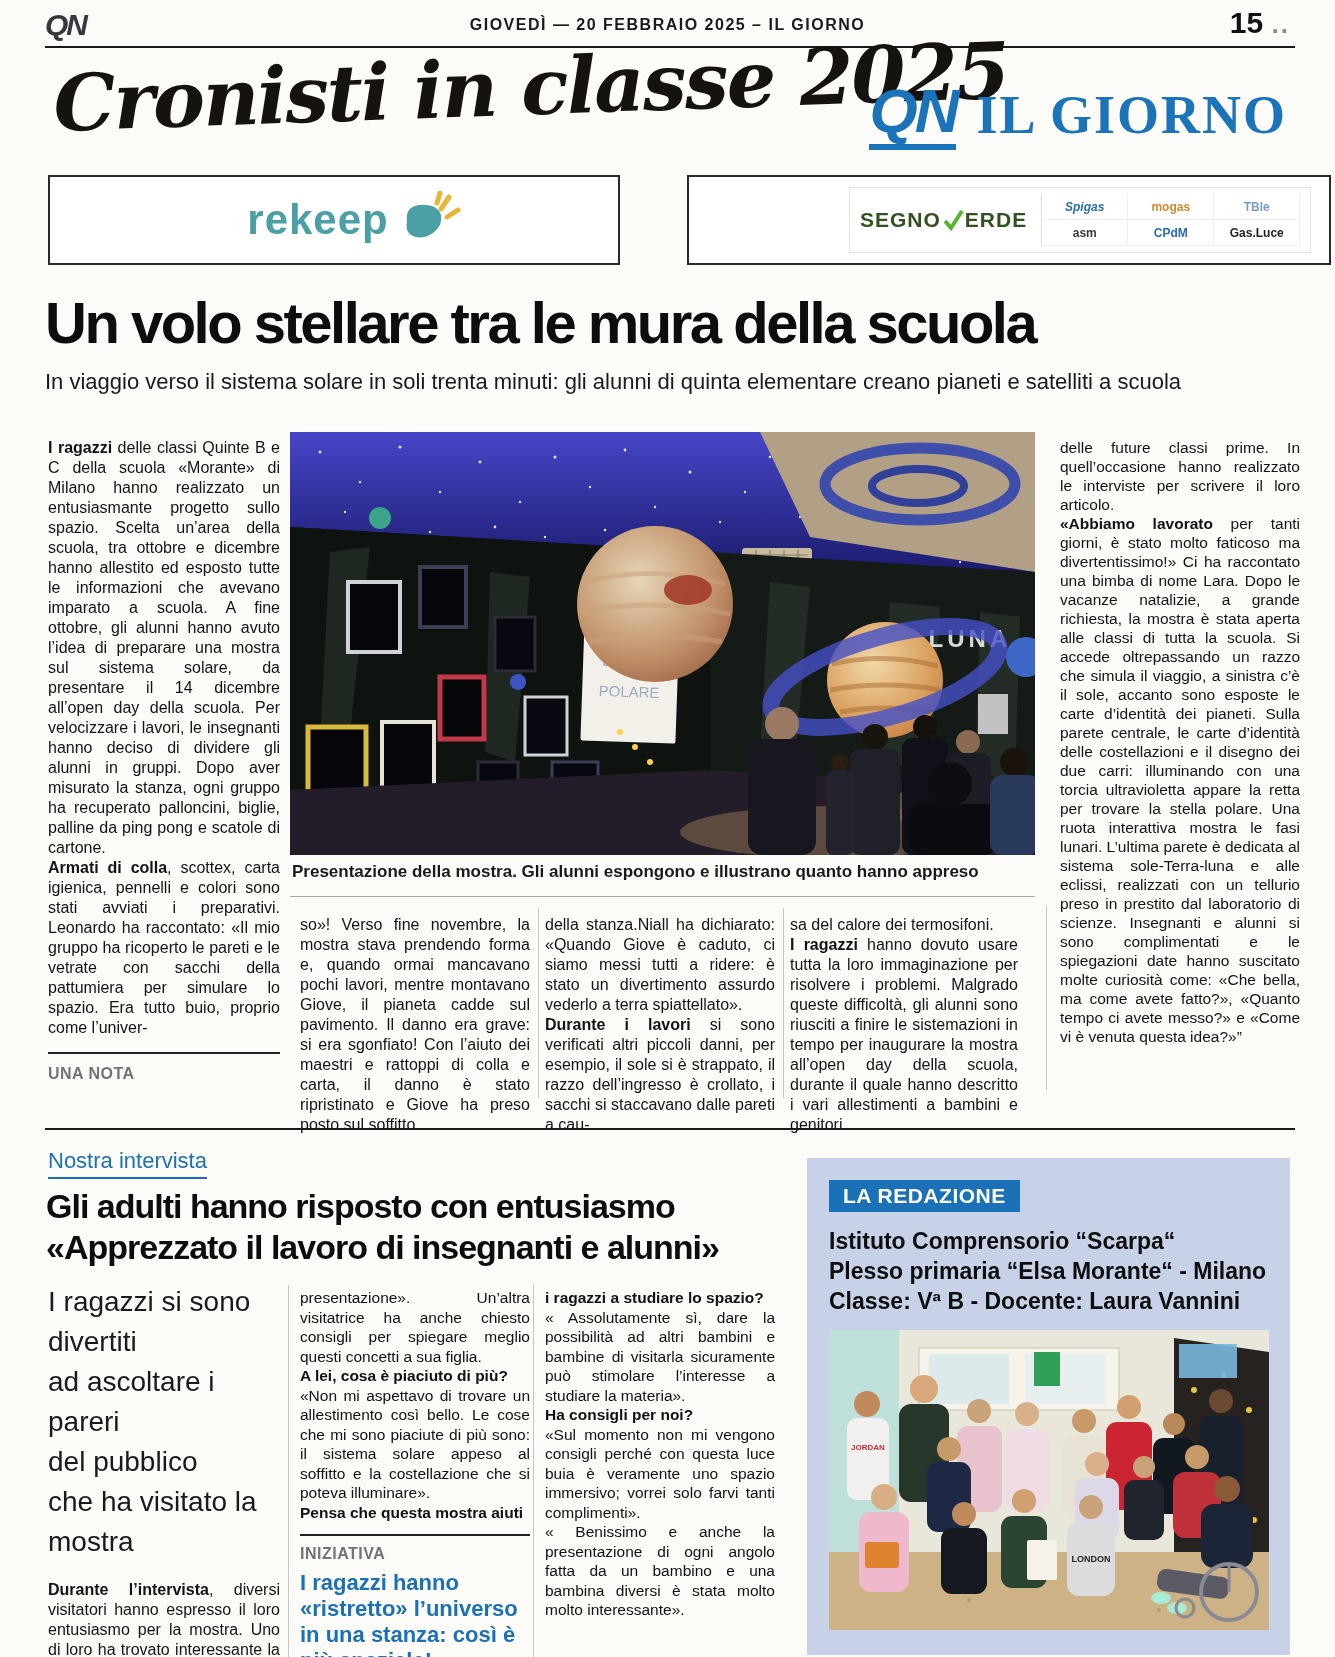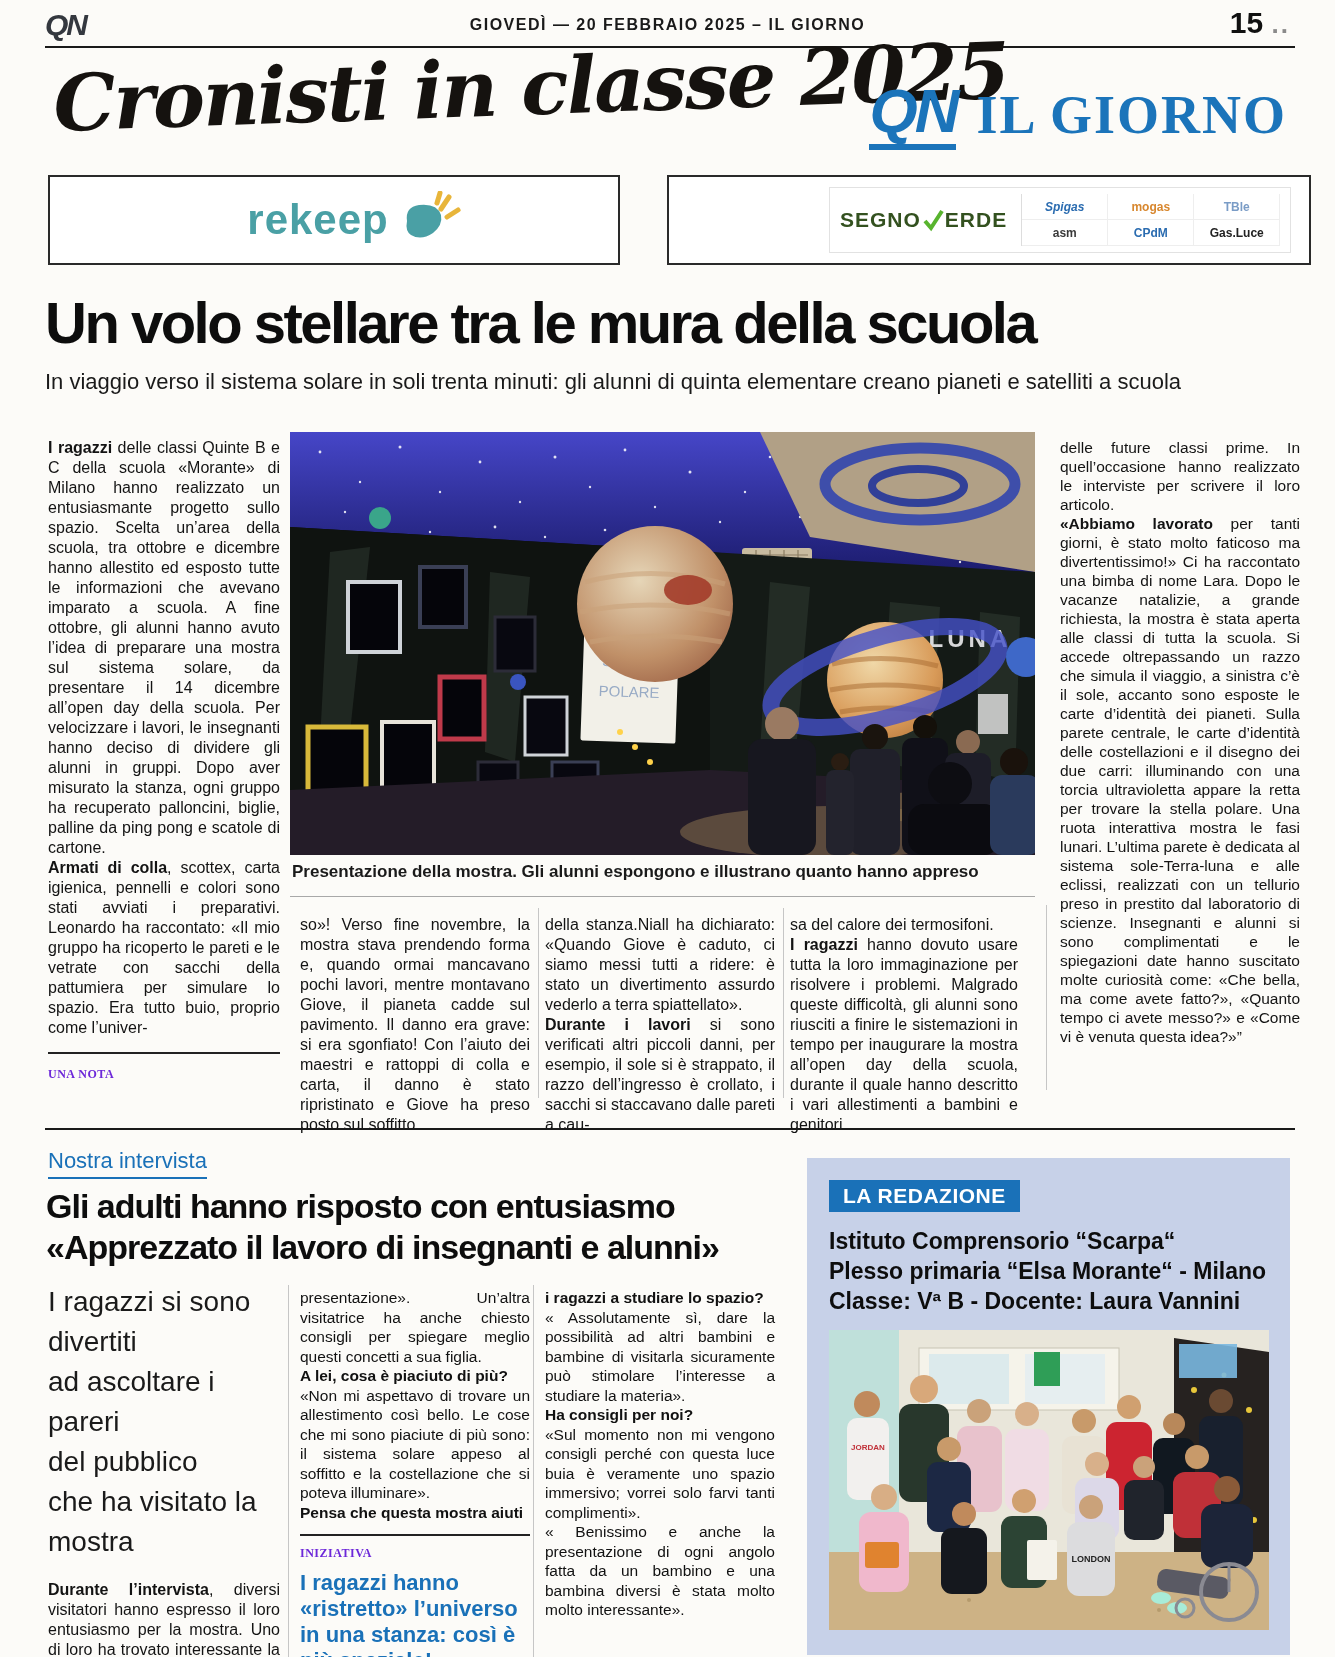--- a/index.html
+++ b/index.html
@@ -29,21 +29,21 @@
   .p0{color:#2b6cb0;font-style:italic;} .p1{color:#d8872e;} .p2{color:#7a9cc6;} .p3{color:#3a3a3a;} .p4{color:#2b6cb0;} .p5{color:#222;}
   
   .headline{font-size:58px;font-weight:bold;letter-spacing:-2.5px;color:#0d0d0d;line-height:1.05;}
   .subhead{font-size:22px;color:#1a1a1a;}
   
   .bt{font-size:16px;line-height:20px;text-align:justify;color:#131313;}
   .bt p{margin:0;}
   .bt .lead{font-weight:bold;}
   .bt5{font-size:15.5px;line-height:19px;}
   .btq{font-weight:bold;}
-  .kicker{font-size:12px;font-weight:bold;letter-spacing:.5px;color:#6d28d9;font-family:Liberation Serif, serif;}
+  .kicker{font-size:16px;font-weight:bold;letter-spacing:.5px;color:#737373;}
   .blue-call{font-size:25px;line-height:30px;font-weight:bold;color:#1a71b8;text-align:left;}
   .caption{font-size:17px;font-weight:bold;color:#1a1a1a;}
   
   .int-kicker{font-size:22px;color:#1a71b8;border-bottom:2px solid #1a71b8;padding-bottom:3px;display:inline-block;}
   .int-headline{font-size:34px;font-weight:bold;letter-spacing:-1px;line-height:41px;color:#0d0d0d;}
   .standfirst{font-size:28px;line-height:40px;color:#1a1a1a;white-space:pre-line;}
   .bt-small{font-size:15.5px;line-height:19.5px;text-align:justify;}
   .blue-call2{font-size:22px;line-height:26px;font-weight:bold;color:#1a71b8;}
   
   .red-box{position:absolute;background:#c7d1e8;}
@@ -73,21 +73,21 @@
       <svg width="64" height="58" viewBox="0 0 64 58">
         <path d="M10,30 Q8,16 22,14 Q40,12 44,24 Q46,34 36,42 Q24,50 14,44 Q8,40 10,30Z" fill="#4aa0a5"></path>
         <g stroke="#e8b53a" stroke-width="5" stroke-linecap="round">
           <line x1="44" y1="18" x2="52" y2="6"></line>
             <line x1="50" y1="26" x2="61" y2="19"></line>
             <line x1="40" y1="12" x2="43" y2="2"></line>
         </g>
       </svg>
     </div>
   </div>
-  <div class="spbox" style="left:667px;top:175px;width:640px;height:86px;align-items:center;">
+  <div class="spbox" style="left:687px;top:175px;width:640px;height:86px;align-items:center;">
     <div class="segno-wrap">
       <span class="segno-text">
         <span>SEGNO</span>
         <svg width="24" height="24" viewBox="0 0 24 24">
           <polyline points="4,13 10,20 21,3" fill="none" stroke="#58b42e" stroke-width="4"></polyline>
         </svg>
         <span>ERDE</span>
       </span>
       <div class="partner-grid">
         <div class="partner-cell p0">Spigas</div>

